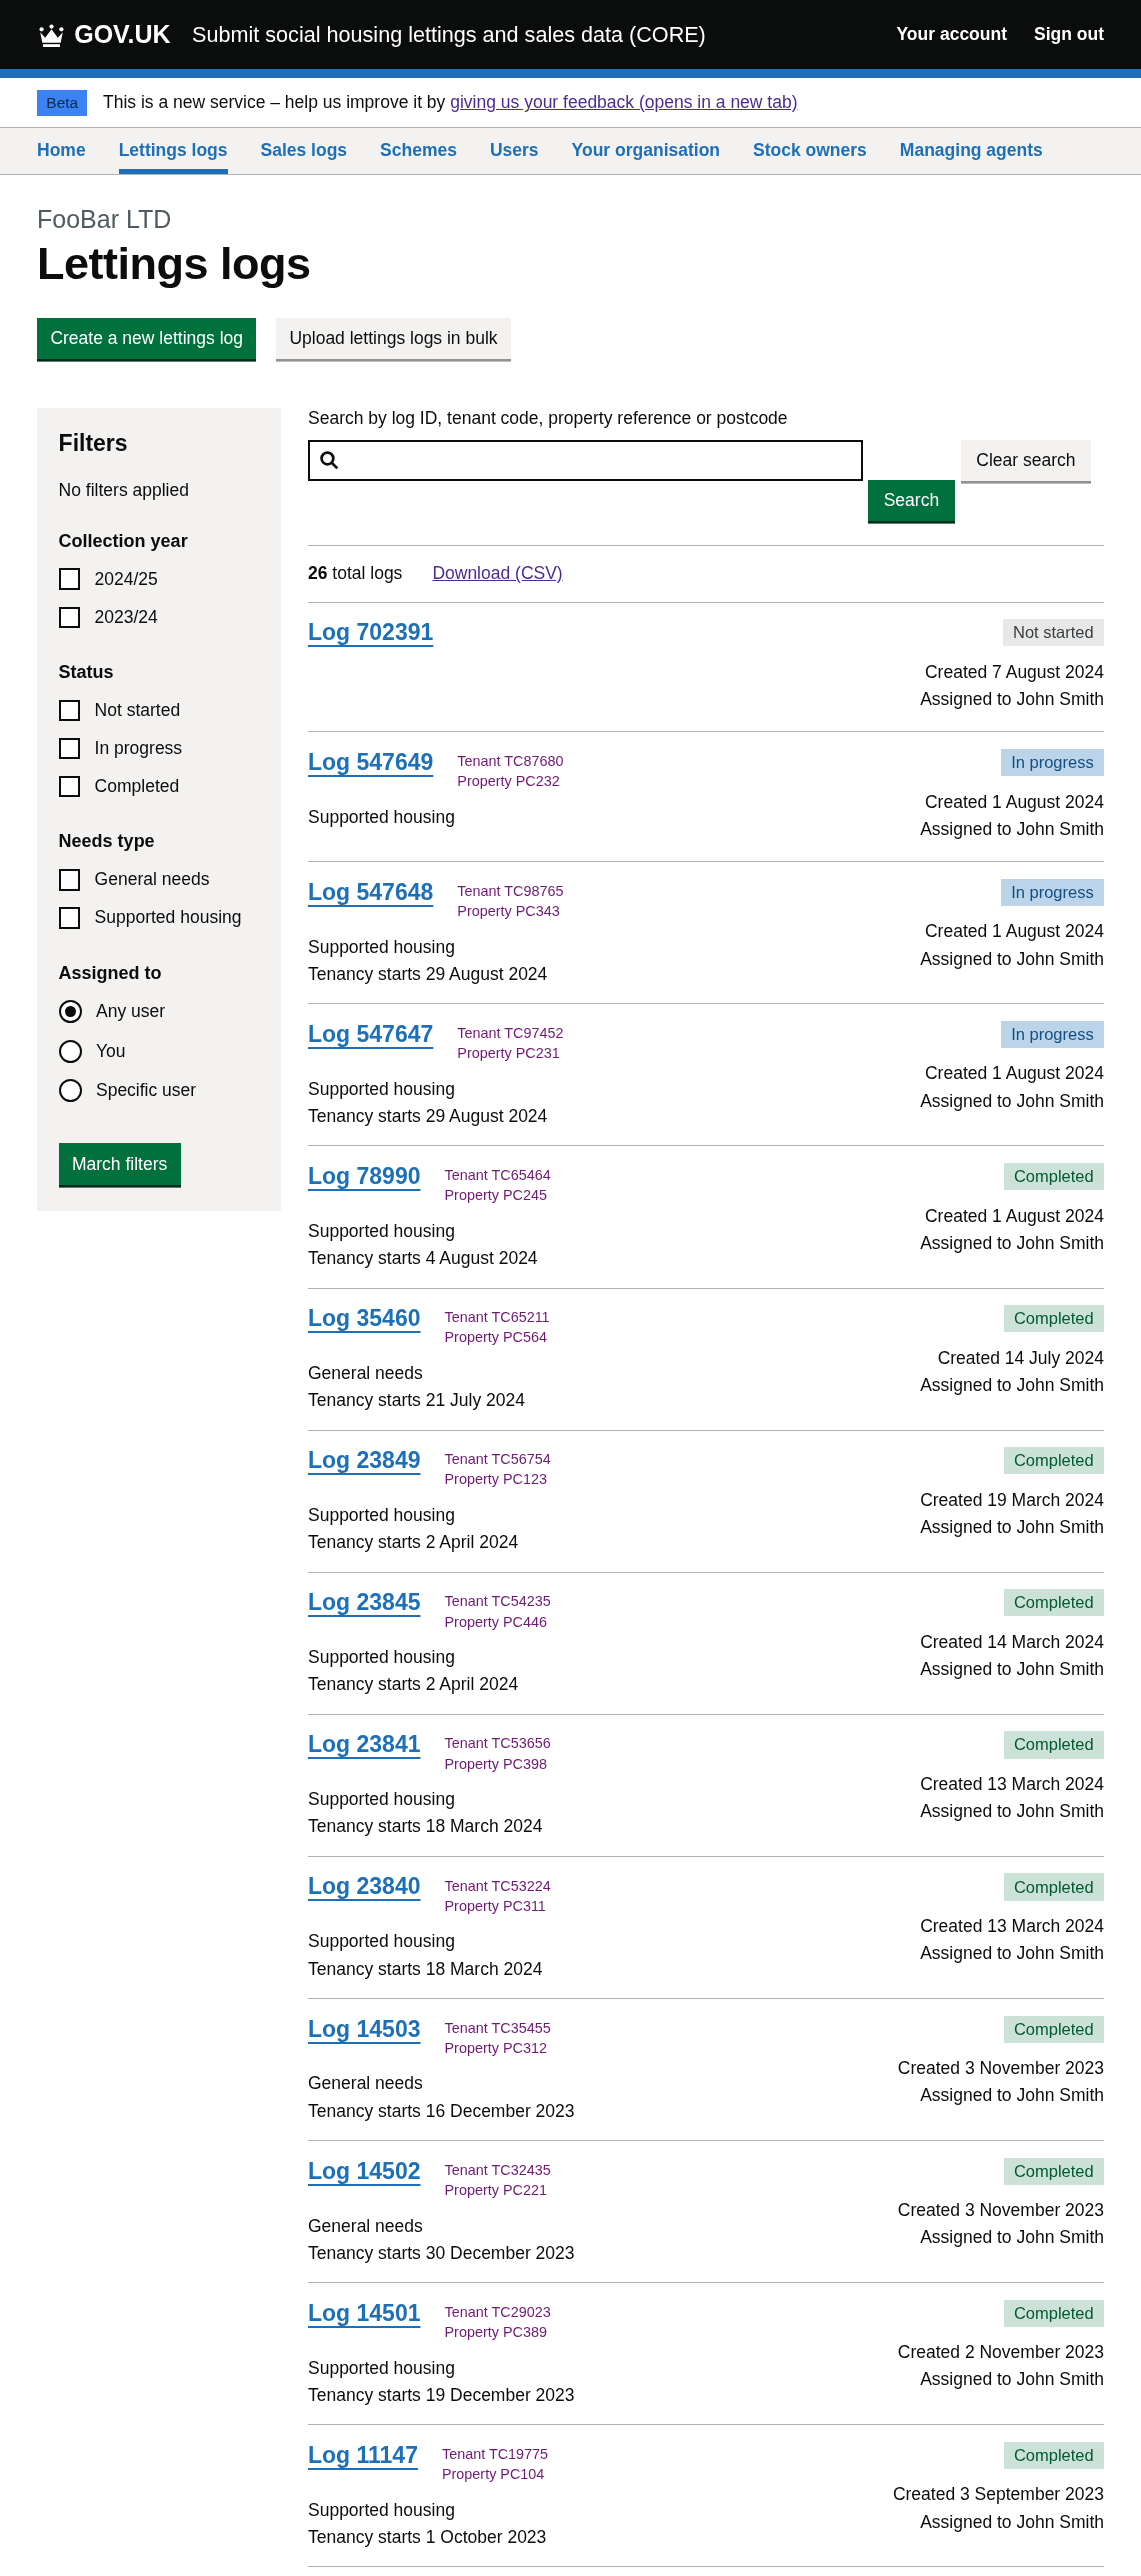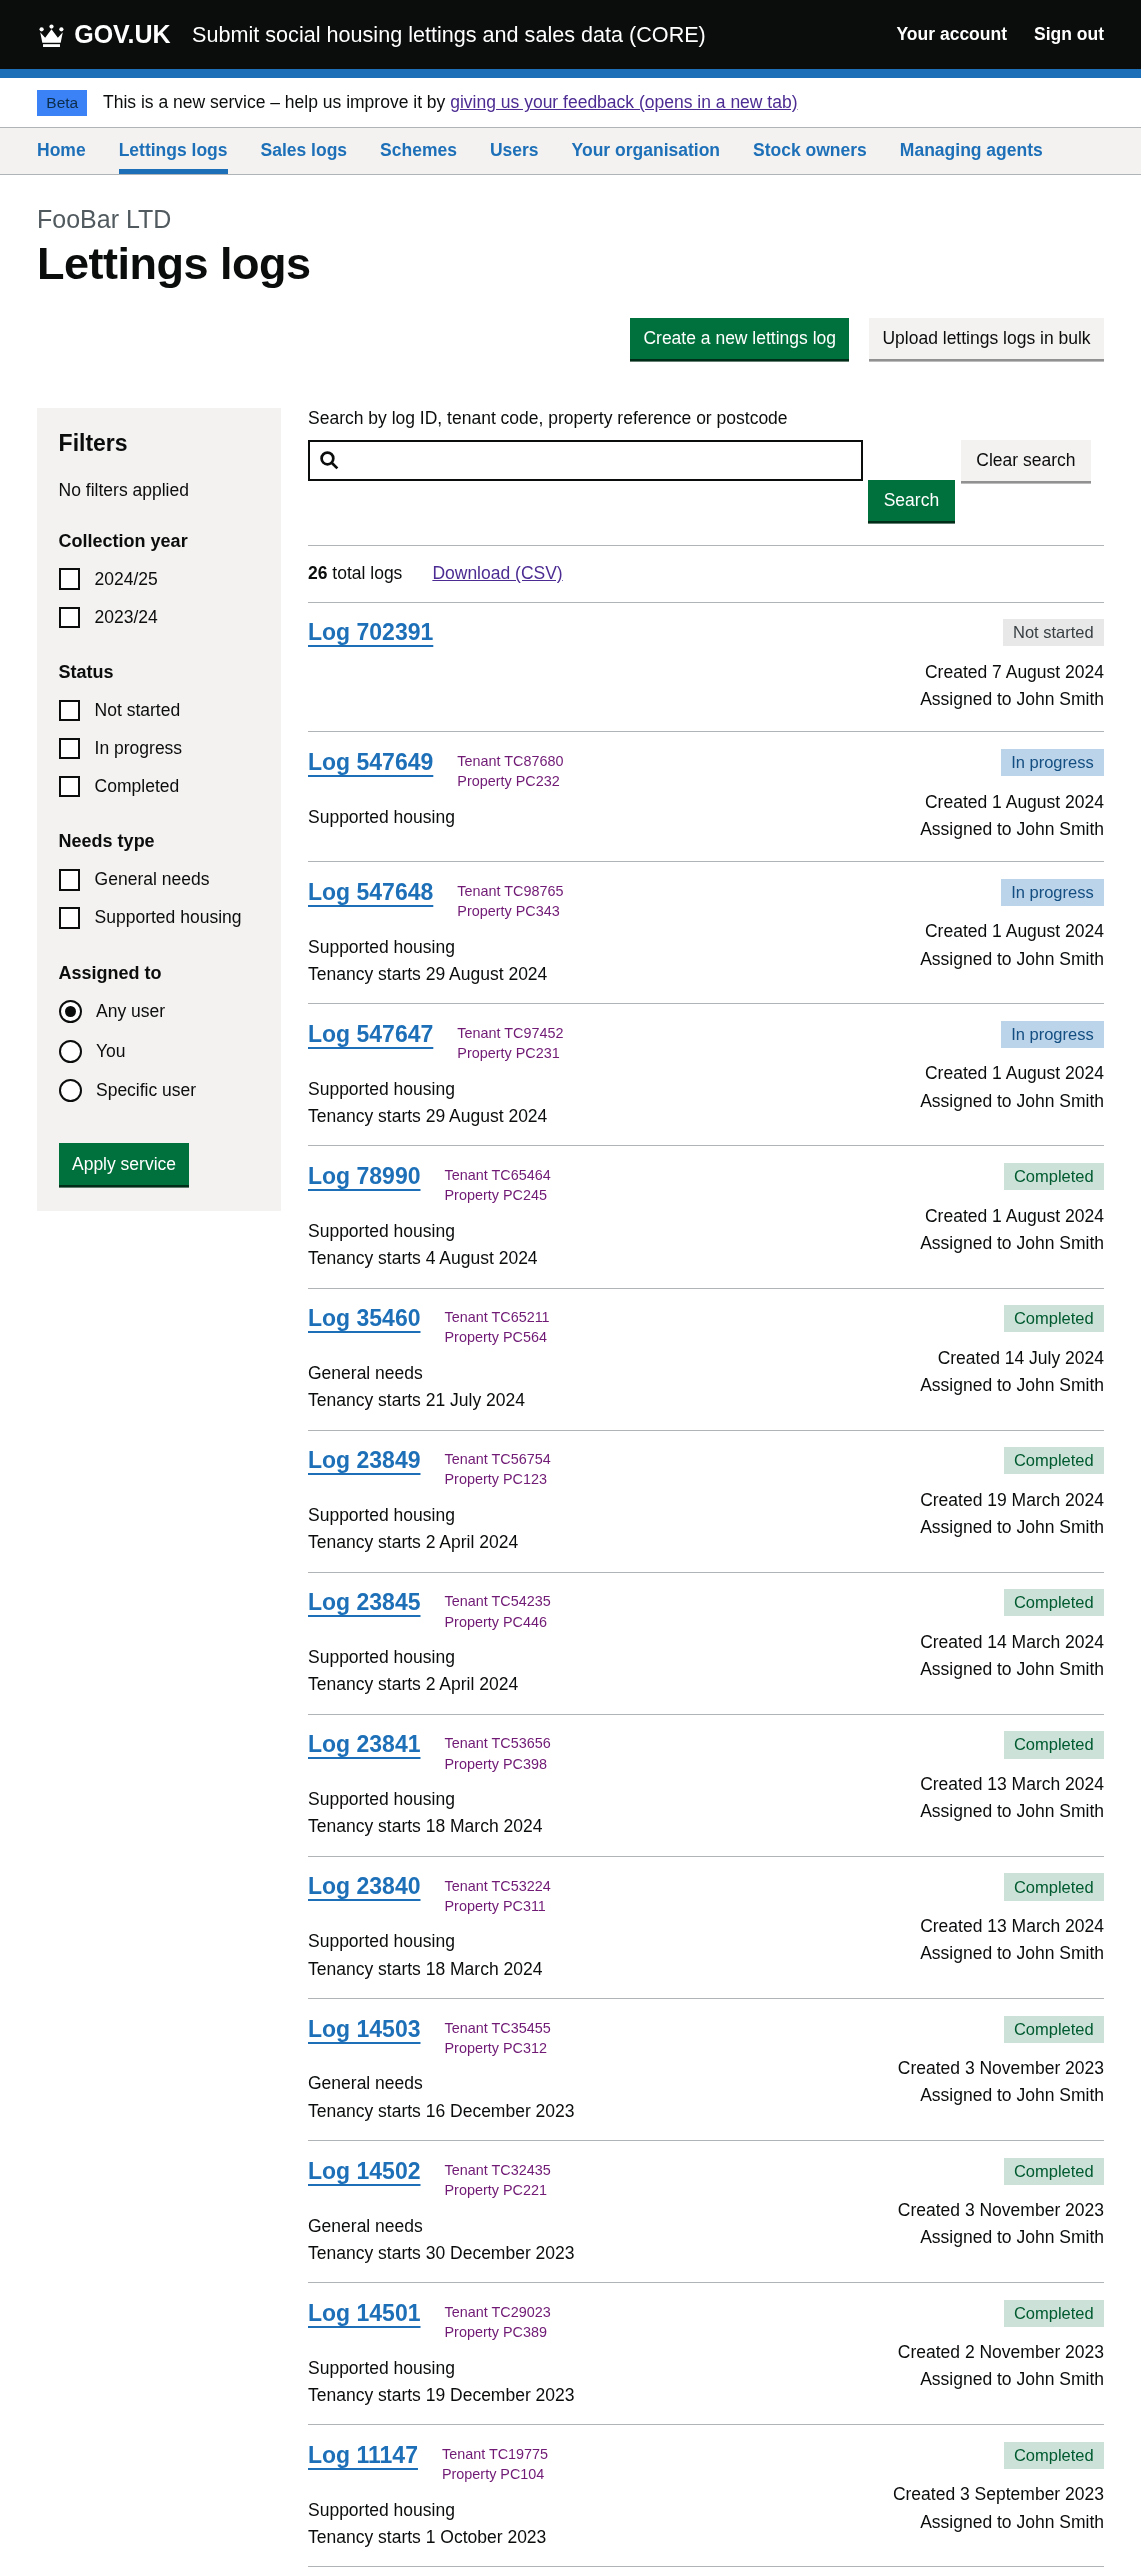--- a/index.html
+++ b/index.html
@@ -31,21 +31,21 @@
   .primary-nav { background:#f3f2f1; border-bottom:1px solid #b1b4b6; }
   .nav-items { display:flex; gap:33px; }
   .nav-item { font-size:17.5px; font-weight:bold; color:#1d70b8; text-decoration:none;
     padding:12.4px 0 7.2px; border-bottom:5.2px solid transparent; }
   .nav-item.active { border-bottom-color:#1d70b8; }
 
   
   main { padding-top:30px; }
   .caption { font-size:25px; color:#505a5f; display:block; }
   .page-title { font-size:45px; font-weight:bold; margin:4.1px 0 28px; letter-spacing:-0.5px; }
-  .actions { display:flex; gap:19.6px; margin-bottom:49px;justify-content:flex-end; }
+  .actions { display:flex; gap:19.6px; margin-bottom:49px; }
   .btn { font-family:inherit; font-size:17.5px; padding:10.3px 13.4px; border:none; cursor:pointer; text-align:center; }
   .btn-primary { background:#00703c; color:#fff; box-shadow:0 2.6px 0 #002d18; }
   .btn-secondary { background:#f3f2f1; color:#0b0c0c; box-shadow:0 2.6px 0 #929191; }
 
   
   .layout { display:flex; gap:27px; align-items:flex-start; padding-bottom:77px; }
 
   aside.filters { width:244px; flex:none; background:#f3f2f1; padding:21.6px 21.6px 26px; }
   .filters-title { font-size:23px; font-weight:bold; margin:0 0 23px; }
   .no-filters { font-size:17.5px; margin:16px 0 30px; }
@@ -196,21 +196,21 @@
             <label class="option">
               <span class="radio"></span>
               <span>You</span>
             </label>
             <label class="option">
               <span class="radio"></span>
               <span>Specific user</span>
             </label>
           </div>
         </div>
-      <button class="btn btn-primary apply-btn">Apply service</button>
+      <button class="btn btn-primary apply-btn">March filters</button>
     </aside>
 
     <section class="results">
       <label class="search-label">Search by log ID, tenant code, property reference or postcode</label>
       <div class="search-row">
         <div class="search-box">
           <span style="display:inline-flex;">
             <svg viewBox="0 0 24 24" width="21.6" height="21.6" aria-hidden="true">
               <circle cx="10.5" cy="10.5" r="6.5" fill="none" stroke="#0b0c0c" stroke-width="3"></circle>
               <line x1="15.5" y1="15.5" x2="21.5" y2="21.5" stroke="#0b0c0c" stroke-width="3"></line>

